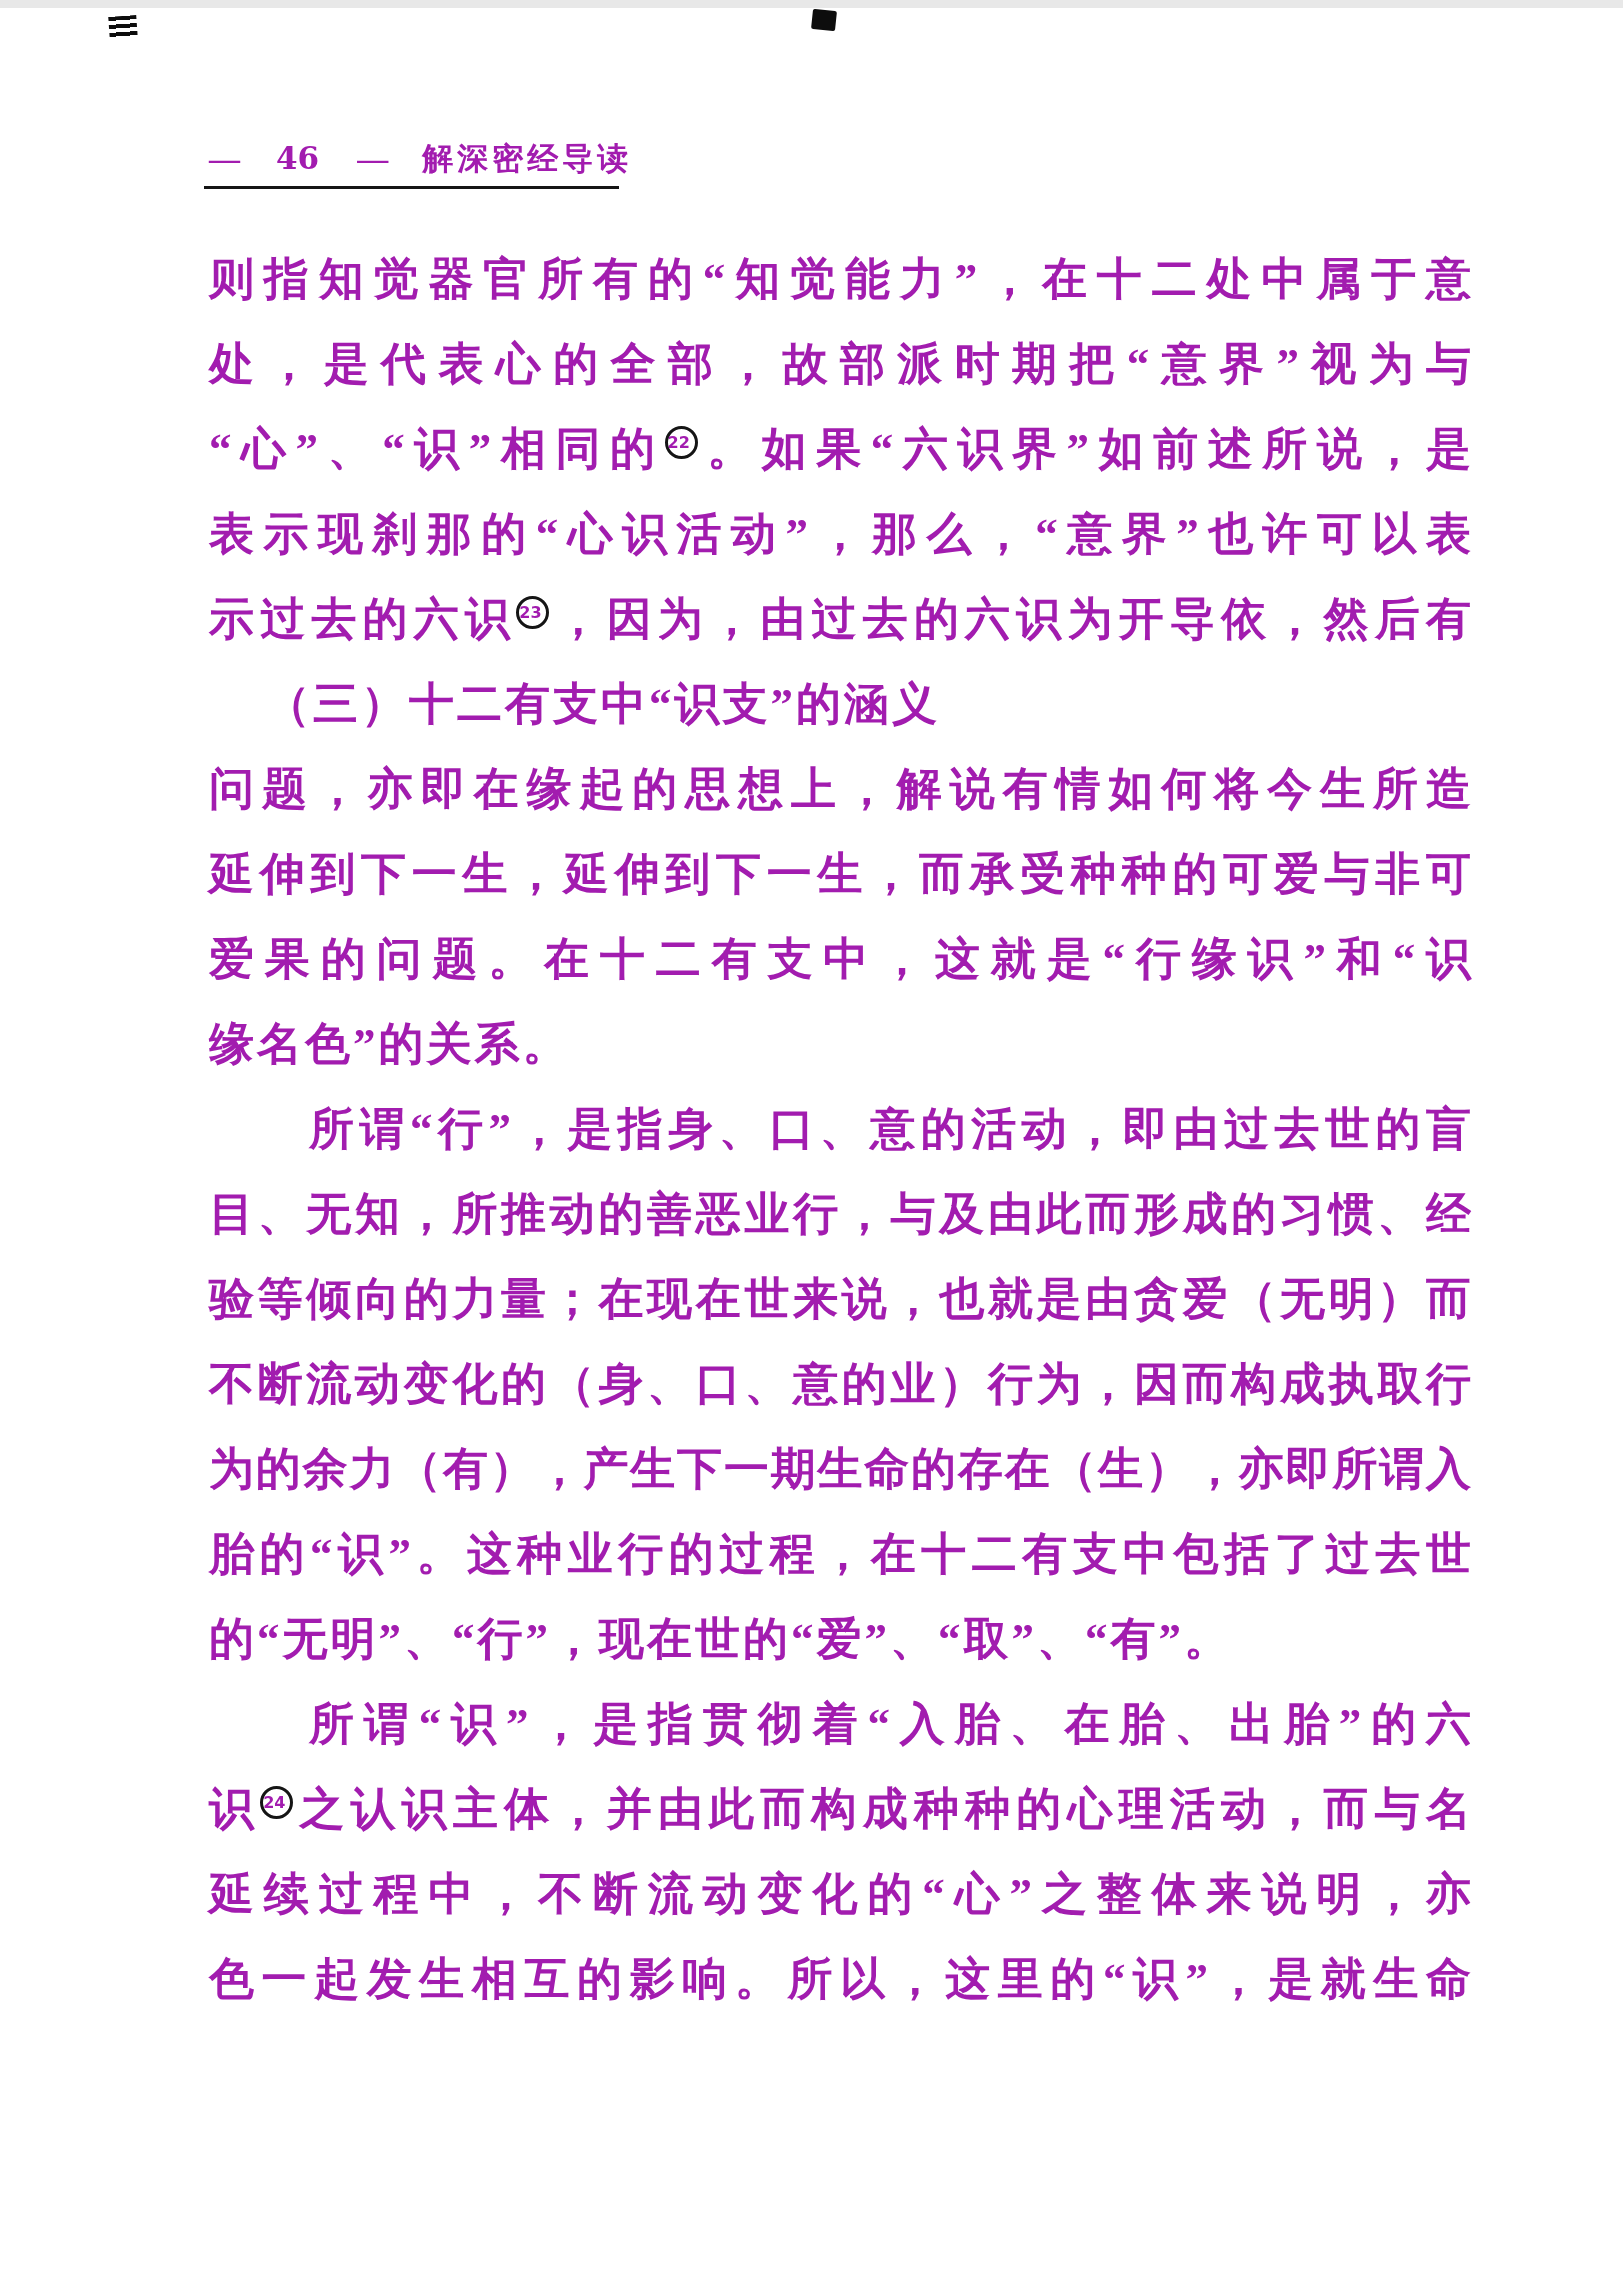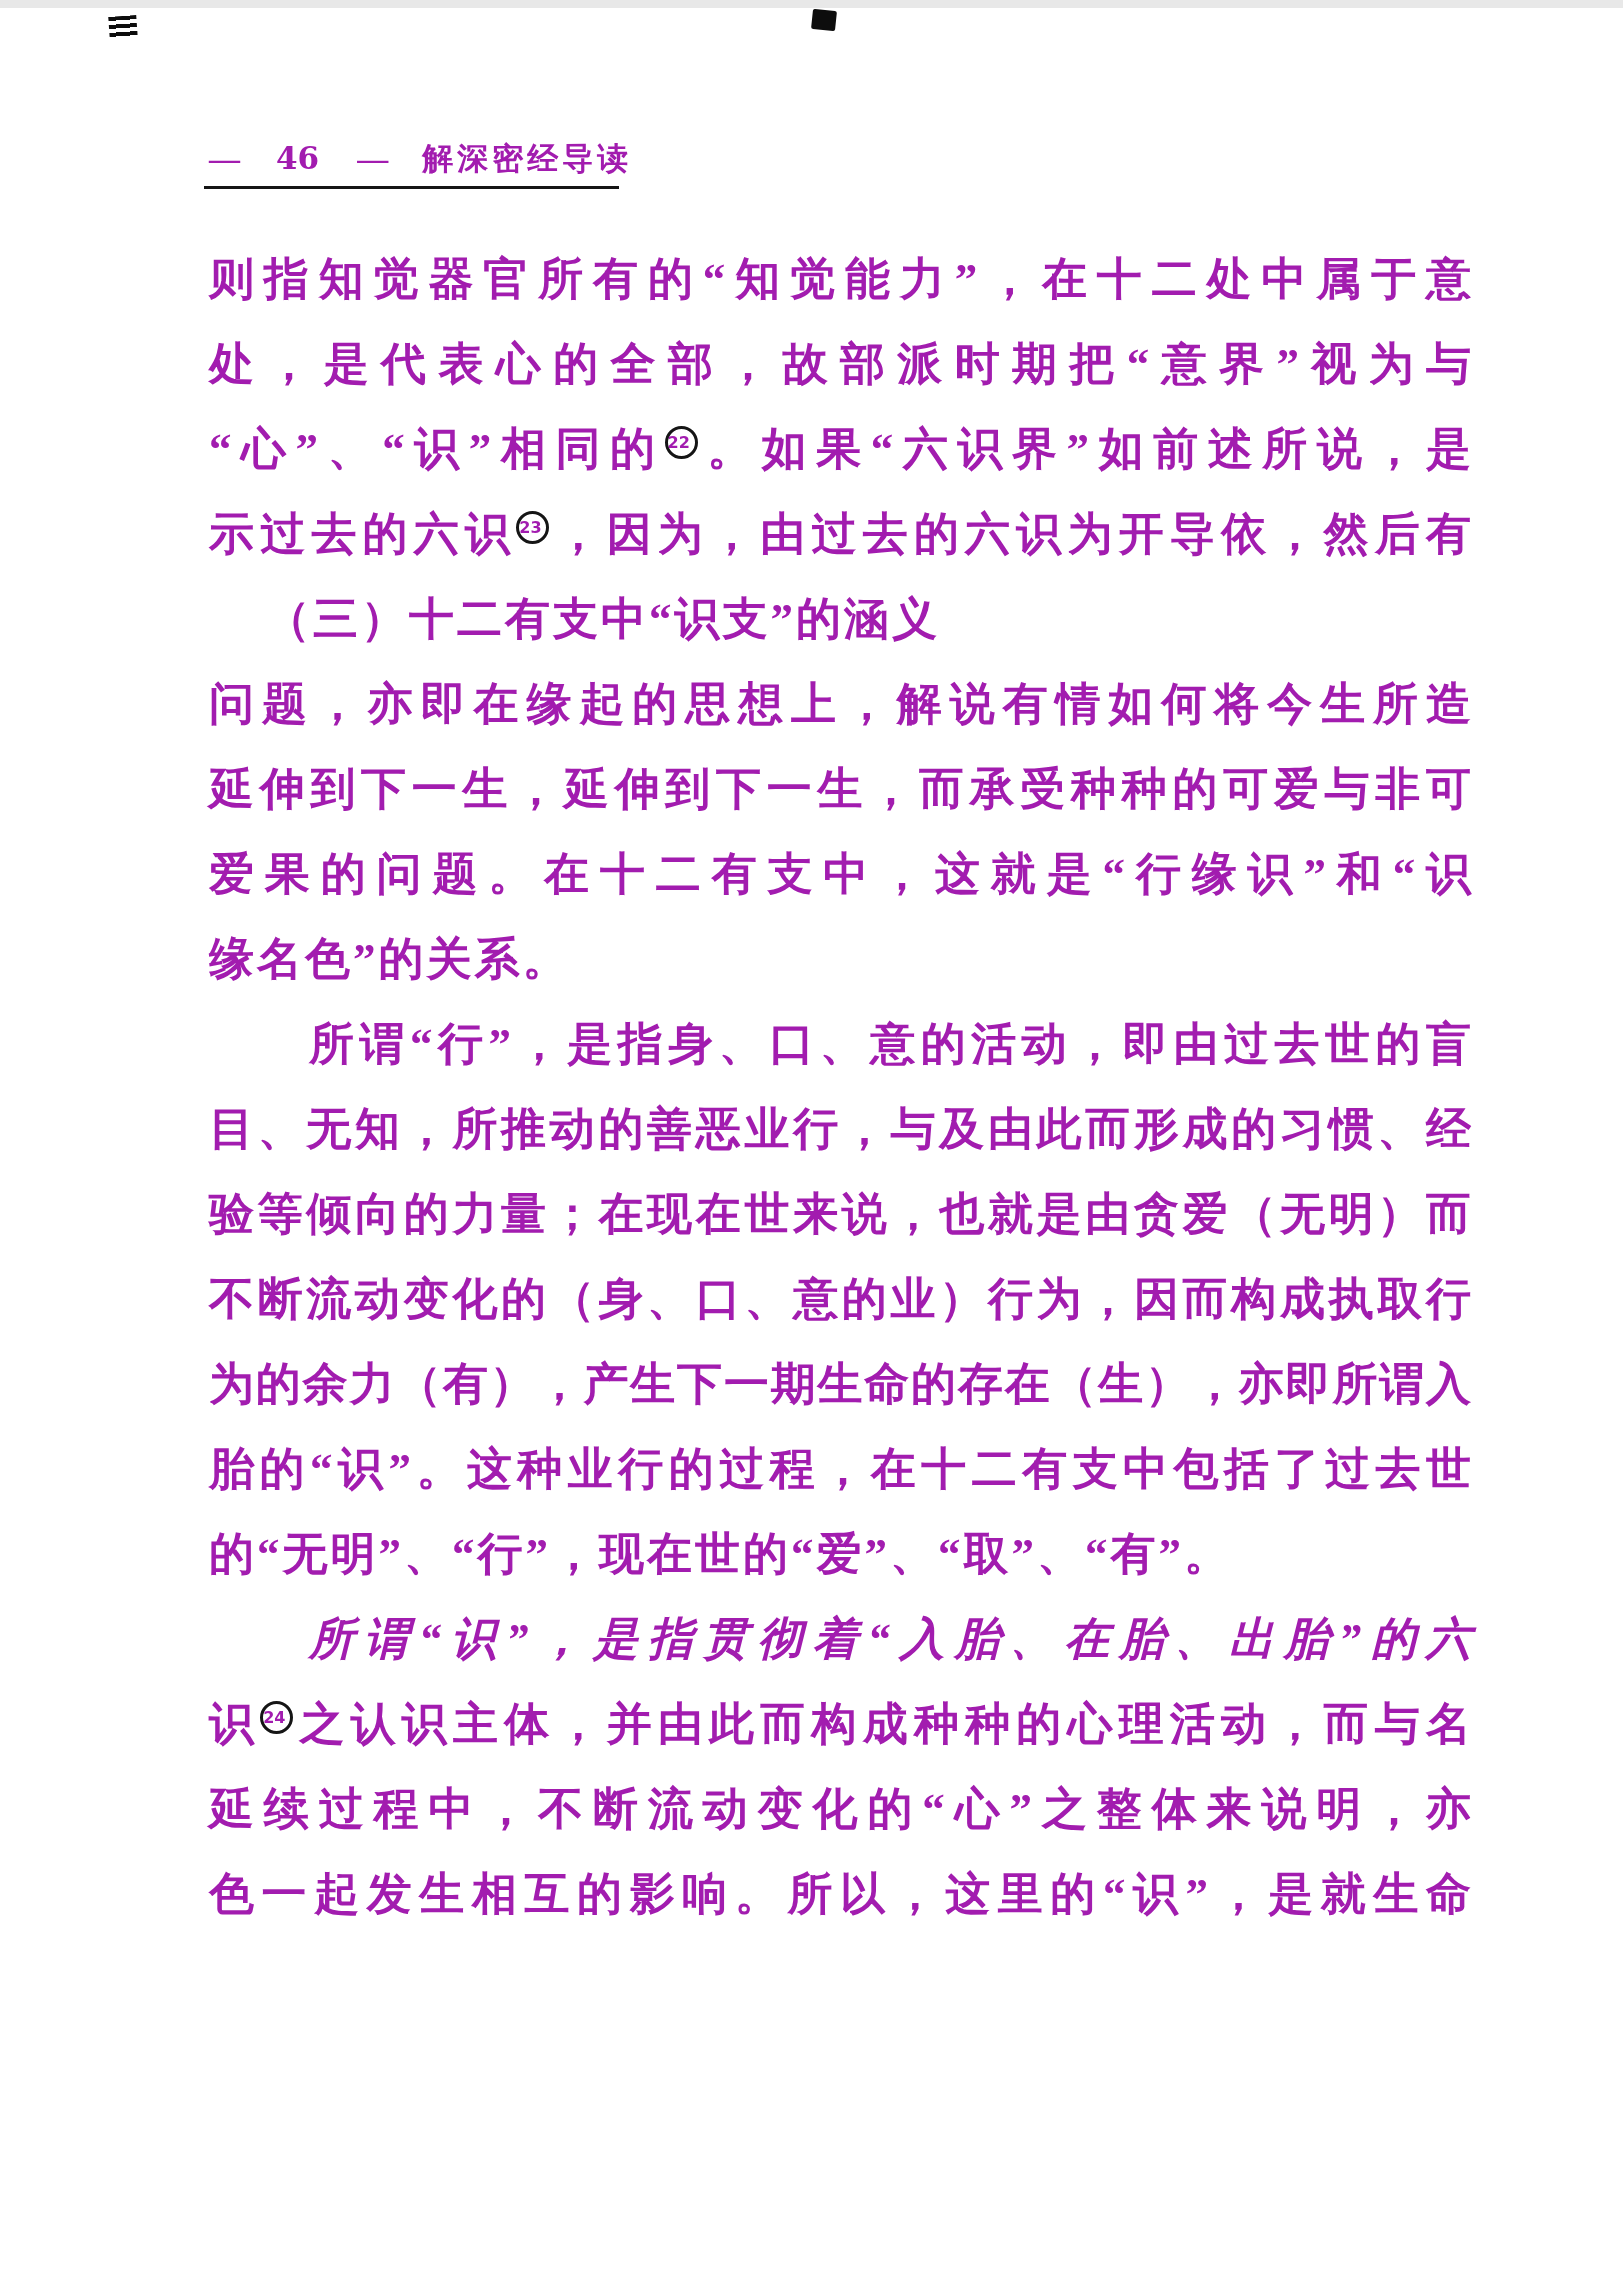--- a/index.html
+++ b/index.html
@@ -68,33 +68,34 @@
   <div class="header">
     <span class="h-dash-l">—</span><span class="h-num">46</span><span class="h-dash-r">—</span><span class="h-title">解深密经导读</span>
   </div>
 
   <div class="rule"></div>
 
   <div class="body">
       <div class="ln j"><span>则指知觉器官所有的“知觉能力”，在十二处中属于意</span></div>
       <div class="ln j"><span>处，是代表心的全部，故部派时期把“意界”视为与</span></div>
       <div class="ln j"><span>“心”、“识”相同的</span><span class="sup">22</span><span>。如果“六识界”如前述所说，是</span></div>
+      <div class="ln j"><span>表示现刹那的“心识活动”，那么，“意界”也许可以表</span></div>
       <div class="ln j"><span>示过去的六识</span><span class="sup">23</span><span>，因为，由过去的六识为开导依，然后有</span></div>
       <div class="ln e" style="padding-left: 56px;"><span>（三）十二有支中“识支”的涵义</span></div>
       <div class="ln j"><span>问题，亦即在缘起的思想上，解说有情如何将今生所造</span></div>
       <div class="ln j"><span>延伸到下一生，延伸到下一生，而承受种种的可爱与非可</span></div>
       <div class="ln j"><span>爱果的问题。在十二有支中，这就是“行缘识”和“识</span></div>
       <div class="ln e"><span>缘名色”的关系。</span></div>
       <div class="ln j" style="padding-left: 100px;"><span>所谓“行”，是指身、口、意的活动，即由过去世的盲</span></div>
       <div class="ln j"><span>目、无知，所推动的善恶业行，与及由此而形成的习惯、经</span></div>
       <div class="ln j"><span>验等倾向的力量；在现在世来说，也就是由贪爱（无明）而</span></div>
       <div class="ln j"><span>不断流动变化的（身、口、意的业）行为，因而构成执取行</span></div>
       <div class="ln j"><span>为的余力（有），产生下一期生命的存在（生），亦即所谓入</span></div>
       <div class="ln j"><span>胎的“识”。这种业行的过程，在十二有支中包括了过去世</span></div>
       <div class="ln e"><span>的“无明”、“行”，现在世的“爱”、“取”、“有”。</span></div>
-      <div class="ln j" style="padding-left: 100px; font-style: italic;"><span>所谓“识”，是指贯彻着“入胎、在胎、出胎”的六</span></div>
+      <div class="ln j" style="padding-left: 100px;"><span>所谓“识”，是指贯彻着“入胎、在胎、出胎”的六</span></div>
       <div class="ln j"><span>识</span><span class="sup">24</span><span>之认识主体，并由此而构成种种的心理活动，而与名</span></div>
       <div class="ln j"><span>延续过程中，不断流动变化的“心”之整体来说明，亦</span></div>
       <div class="ln j"><span>色一起发生相互的影响。所以，这里的“识”，是就生命</span></div>
     </div>
 
 </div>
 
 
 </body></html>

